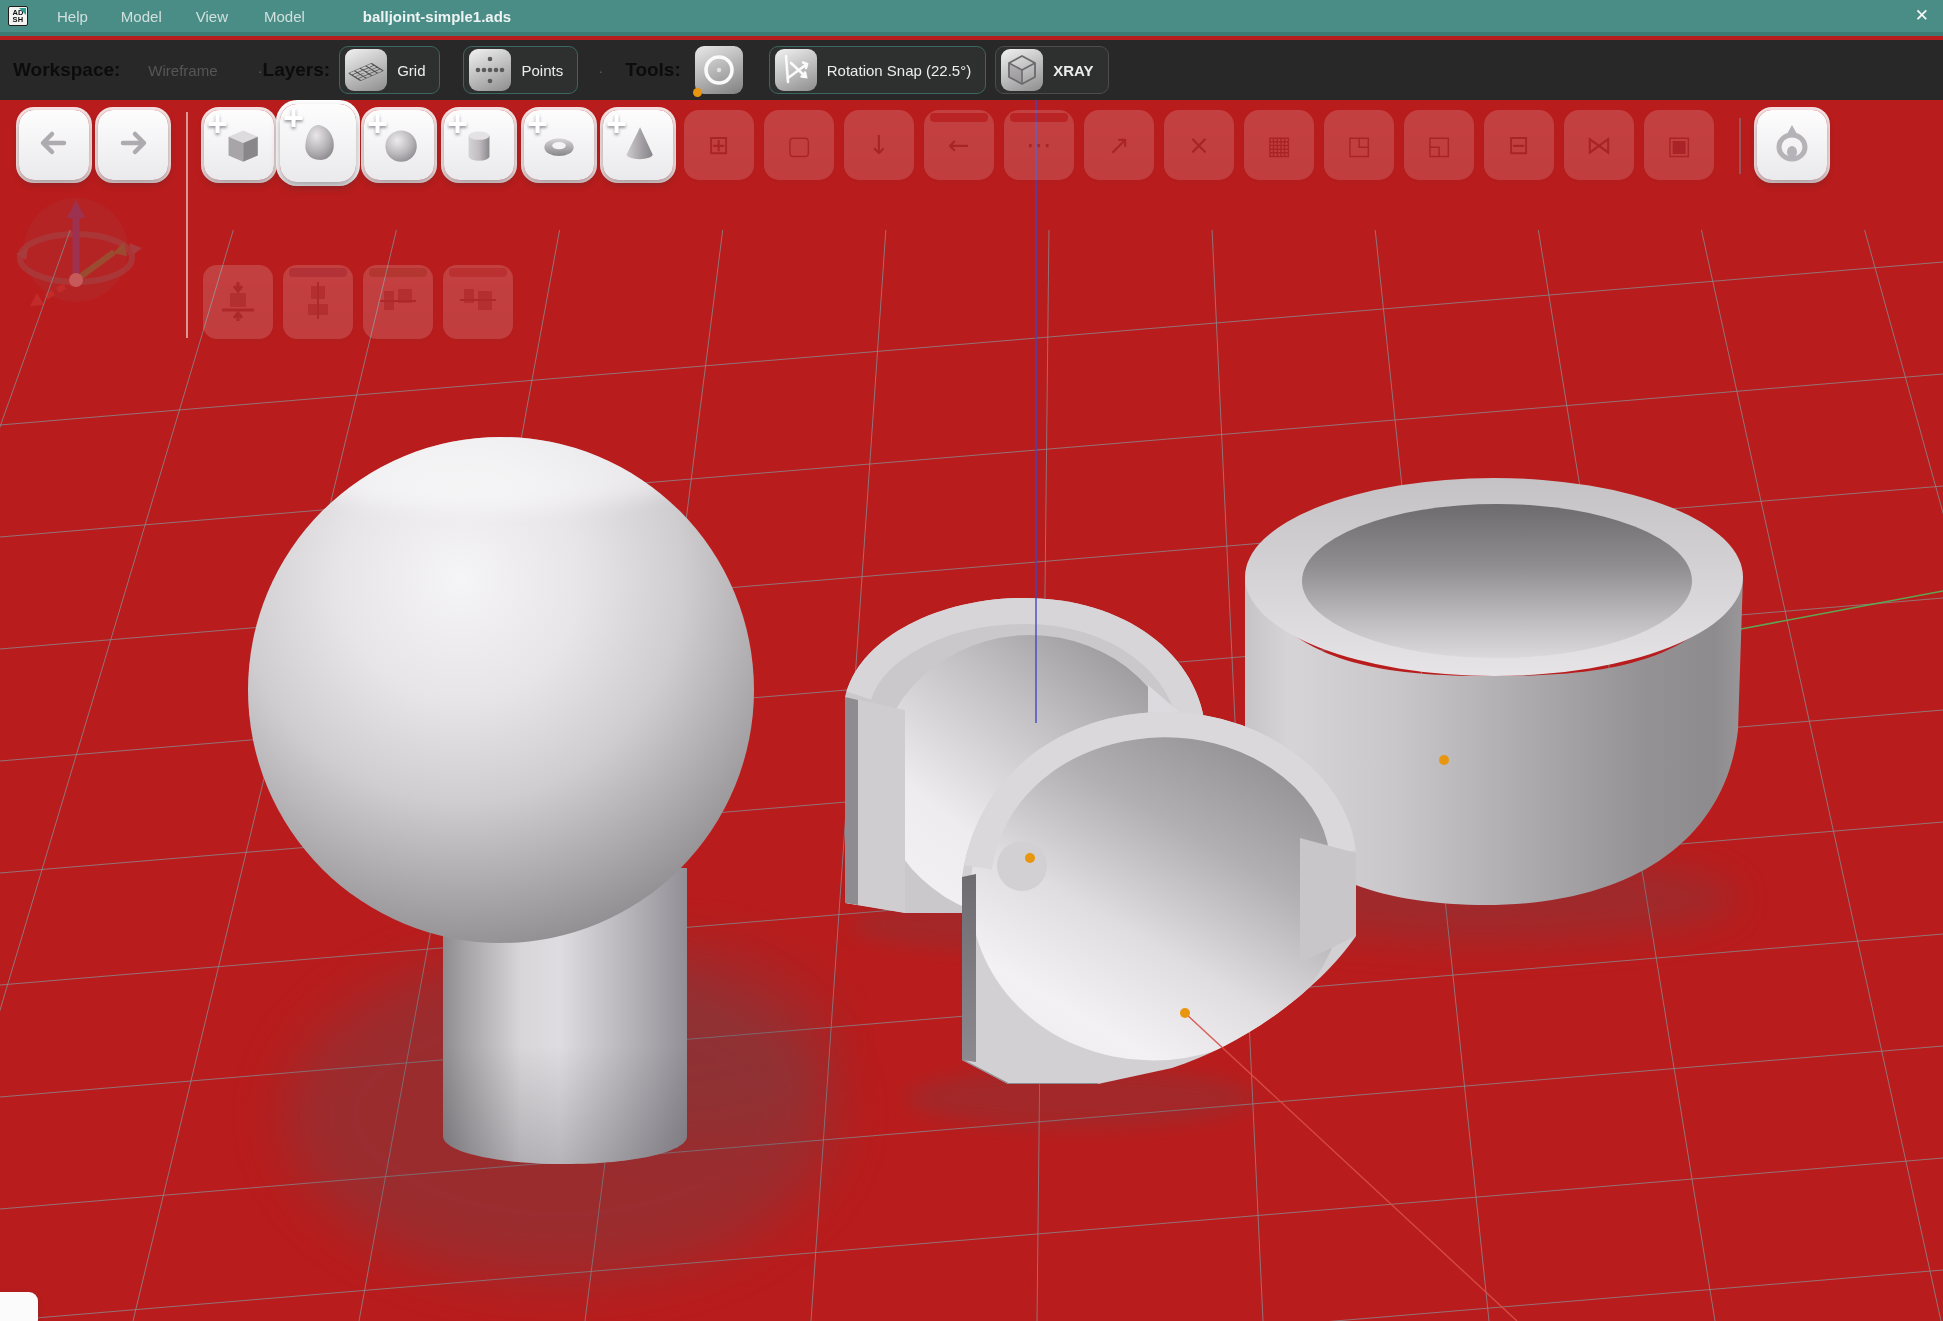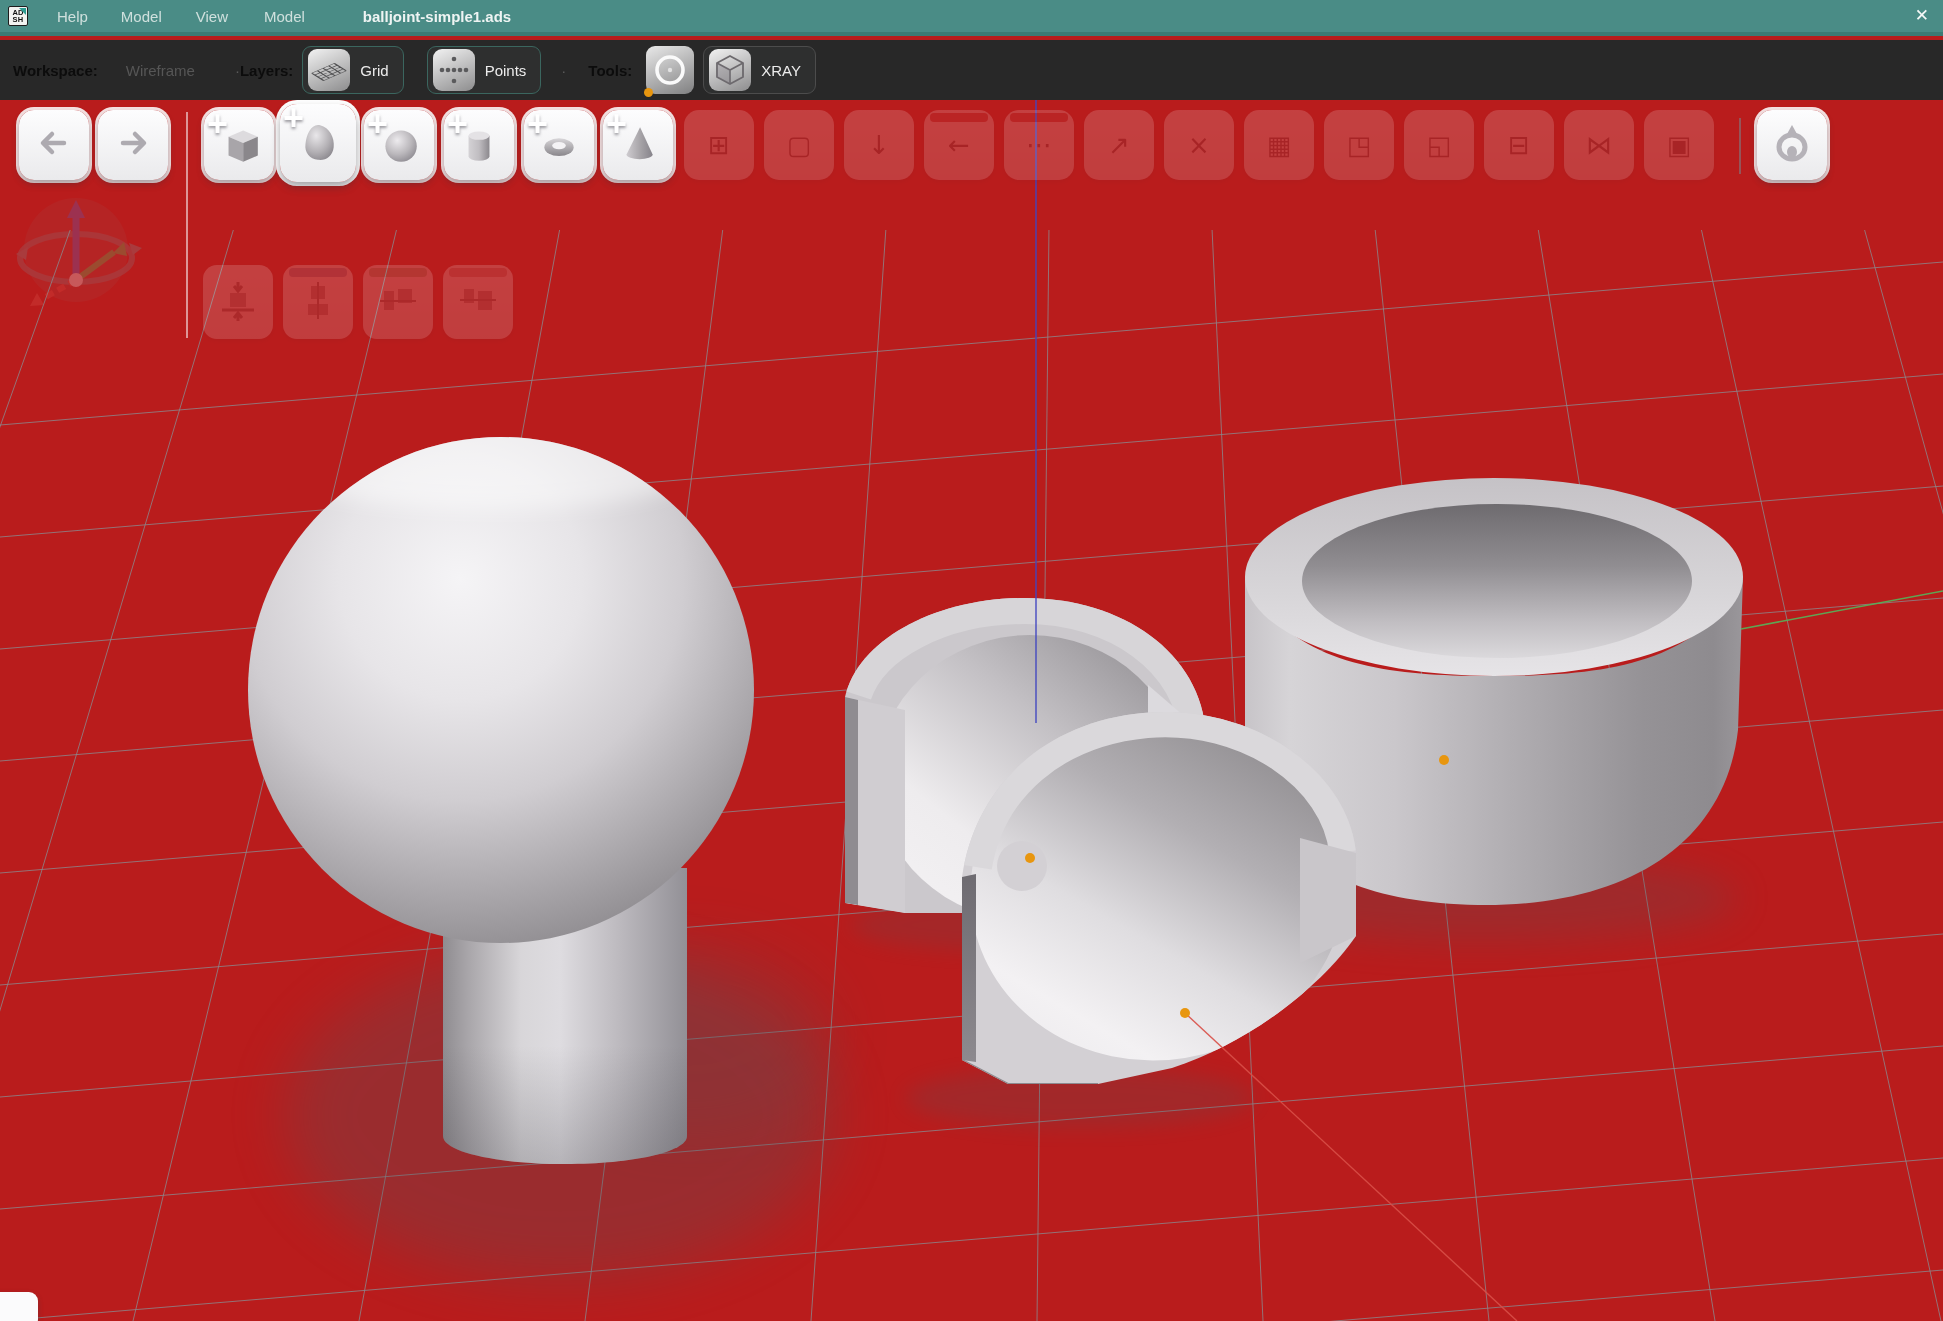--- a/index.html
+++ b/index.html
@@ -16,26 +16,26 @@
   .appicon span { font-size:7.5px; font-weight:bold; color:#111; letter-spacing:.2px; }
   .appicon::after { content:""; position:absolute; right:1px; top:1px; border-left:7px solid transparent;
     border-top:7px solid #2e9d92; }
   .menu { color:#cfe0dd; font-size:15px; cursor:default; }
   .doc-title { color:#eef4f3; font-size:15px; font-weight:bold; }
   .close-x { position:absolute; right:14px; top:6px; color:#f5f8f7; font-size:17px; line-height:20px; }
 
   
   .bar2 { position:absolute; left:0; top:40px; width:100%; height:60px; background:#282828;
     display:flex; align-items:center; z-index:30; }
-  .b2label { color:#0c0c0c; font-weight:bold; font-size:15px; }
+  .b2label { color:#0c0c0c; font-weight:bold; font-size:19px; }
   .b2value { color:#565656; font-size:15px; }
   .b2dot { color:#5a5a5a; font-size:15px; }
   .panel { height:48px; display:flex; align-items:center; gap:10px; padding:0 14px 0 5px;
     background:#2e2f2f; border:1px solid #3b665f; border-radius:9px; }
-  .panel.gray { border-color:#4c4c4c; }
+  .panel.gray { border-color:#4c4c4c;font-weight:bold; }
   .tile { width:42px; height:42px; border-radius:9px; background:linear-gradient(155deg,#f2f2f2,#8d8d8e);
     display:flex; align-items:center; justify-content:center; position:relative; flex:0 0 auto; }
   .tile.dark { background:linear-gradient(155deg,#e9e9e9,#808081); }
   .panel-label { color:#ececec; font-size:15px; white-space:nowrap; }
   .orange-badge { position:absolute; left:-2px; bottom:-3px; width:9px; height:9px;
     border-radius:50%; background:#e8960f; }
 
   
   .btn3 { position:absolute; top:110px; width:70px; height:70px; border-radius:15px;
     background:linear-gradient(180deg,#fdfdfe,#eaeaec);
@@ -284,20 +284,30 @@
     <span class="b2label" style="margin-left:22px">Tools:</span>
 
     <div class="tile dark" style="margin-left:14px; width:48px; height:48px; overflow:visible">
       <svg width="40" height="40" viewBox="0 0 40 40">
         <circle cx="20" cy="20" r="13" fill="none" stroke="#fafafa" stroke-width="3.6"></circle>
         <circle cx="20" cy="20" r="2.2" fill="#e2e2e2"></circle>
       </svg>
       <span class="orange-badge"></span>
     </div>
 
+    <div class="panel" style="margin-left:26px">
+      <div class="tile">
+        <svg width="36" height="36" viewBox="0 0 36 36" stroke="#fbfbfb" stroke-width="2.6" fill="none" stroke-linecap="round">
+          <path d="M8,4 L10,30"></path>
+          <path d="M10,26 L29,12 M25,10.5 L29,12 L28,16"></path>
+          <path d="M13,11 L28,25 M27,20.5 L28,25 L23.5,24.5"></path>
+        </svg>
+      </div>
+      <span class="panel-label">Rotation Snap (22.5°)</span>
+    </div>
 
     <div class="panel gray" style="margin-left:9px">
       <div class="tile">
         <svg width="36" height="36" viewBox="0 0 36 36">
           <path d="M18,4 L31,11 L31,25 L18,32 L5,25 L5,11 Z" fill="none" stroke="#6c696d" stroke-width="1.8" stroke-linejoin="round"></path>
           <path d="M5,11 L18,18 L31,11 M18,18 L18,32" fill="none" stroke="#6c696d" stroke-width="1.6"></path>
           <path d="M5,11 L18,18 L18,32 L5,25 Z" fill="#77747a" opacity="0.35"></path>
         </svg>
       </div>
       <span class="panel-label">XRAY</span>

